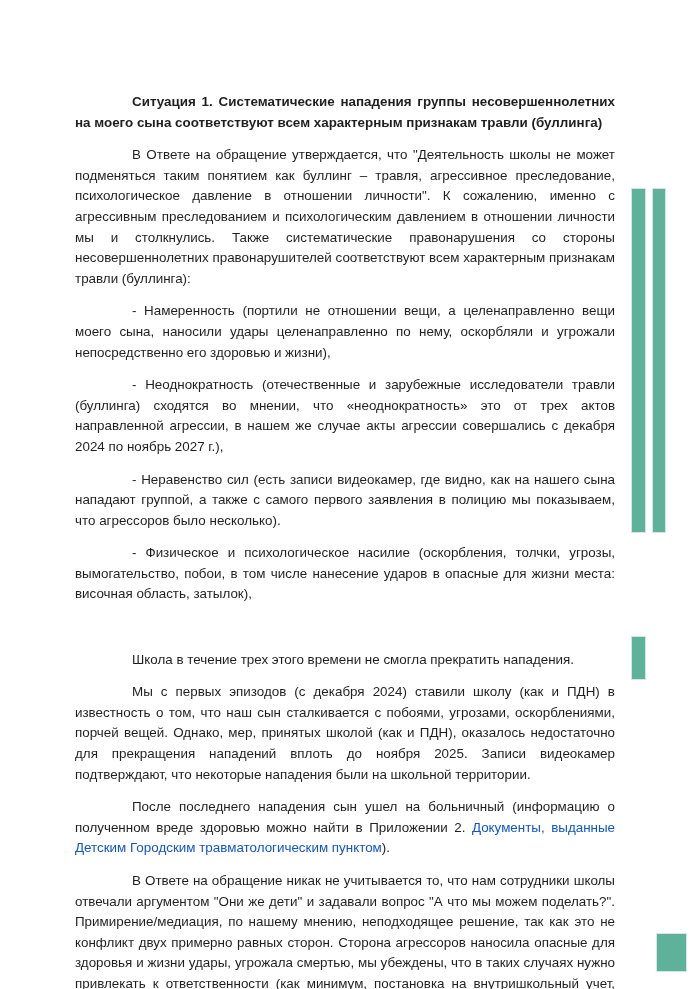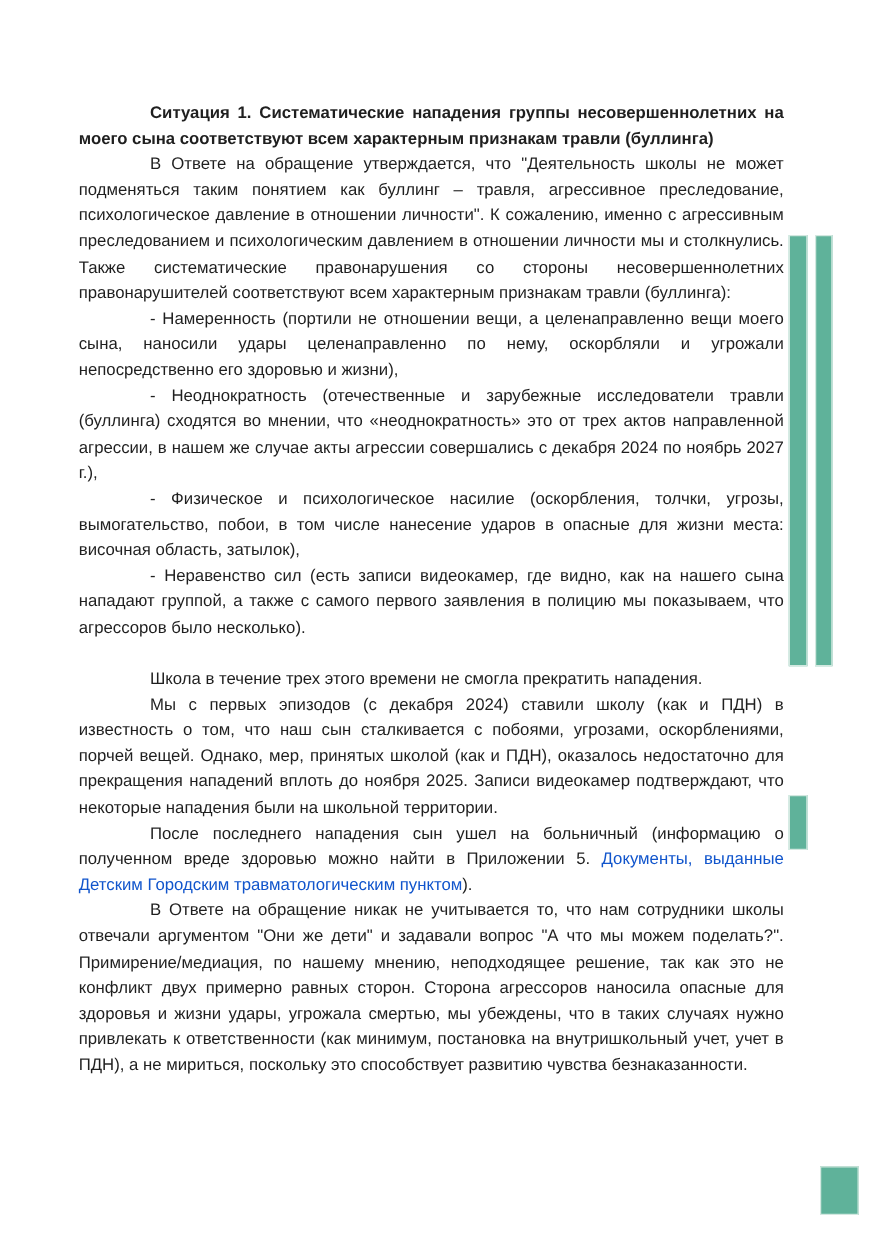--- a/index.html
+++ b/index.html
@@ -19,21 +19,21 @@
     position: absolute;
     left: 63px;
     top: 80px;
     width: 564px;
     font-size: 13.4px;
     line-height: 20.6px;
     color: #1f1f1f;
     text-align: justify;
   }
   .text-col p {
-    margin: 0;
+    margin: 12px;
     padding: 0;
     text-indent: 57px;
   }
   .heading {
     font-weight: bold;
   }
   .empty-line {
     height: 20.6px;
   }
   a.doc-link {
@@ -60,32 +60,32 @@
   <div class="text-col">
 
     <p class="heading">Ситуация 1. Систематические нападения группы несовершеннолетних на моего сына соответствуют всем характерным признакам травли (буллинга)</p>
 
     <p>В Ответе на обращение утверждается, что "Деятельность школы не может подменяться таким понятием как буллинг – травля, агрессивное преследование, психологическое давление в отношении личности". К сожалению, именно с агрессивным преследованием и психологическим давлением в отношении личности мы и столкнулись. Также систематические правонарушения со стороны несовершеннолетних правонарушителей соответствуют всем характерным признакам травли (буллинга):</p>
 
     <p>- Намеренность (портили не отношении вещи, а целенаправленно вещи моего сына, наносили удары целенаправленно по нему, оскорбляли и угрожали непосредственно его здоровью и жизни),</p>
 
     <p>- Неоднократность (отечественные и зарубежные исследователи травли (буллинга) сходятся во мнении, что «неоднократность» это от трех актов направленной агрессии, в нашем же случае акты агрессии совершались с декабря 2024 по ноябрь 2027 г.),</p>
 
+    <p>- Неравенство сил (есть записи видеокамер, где видно, как на нашего сына нападают группой, а также с самого первого заявления в полицию мы показываем, что агрессоров было несколько).</p>
+
     <p>- Физическое и психологическое насилие (оскорбления, толчки, угрозы, вымогательство, побои, в том числе нанесение ударов в опасные для жизни места: височная область, затылок),</p>
-
-    <p>- Неравенство сил (есть записи видеокамер, где видно, как на нашего сына нападают группой, а также с самого первого заявления в полицию мы показываем, что агрессоров было несколько).</p>
 
     <div class="empty-line"></div>
 
     <p>Школа в течение трех этого времени не смогла прекратить нападения.</p>
 
     <p>Мы с первых эпизодов (с декабря 2024) ставили школу (как и ПДН) в известность о том, что наш сын сталкивается с побоями, угрозами, оскорблениями, порчей вещей. Однако, мер, принятых школой (как и ПДН), оказалось недостаточно для прекращения нападений вплоть до ноября 2025. Записи видеокамер подтверждают, что некоторые нападения были на школьной территории.</p>
 
     <p>
-      <span>После последнего нападения сын ушел на больничный (информацию о полученном вреде здоровью можно найти в Приложении 5. </span><a class="doc-link" title="Документы, выданные Детским Городским травматологическим пунктом">Документы, выданные Детским Городским травматологическим пунктом</a><span>).</span>
+      <span>После последнего нападения сын ушел на больничный (информацию о полученном вреде здоровью можно найти в Приложении 2. </span><a class="doc-link" title="Документы, выданные Детским Городским травматологическим пунктом">Документы, выданные Детским Городским травматологическим пунктом</a><span>).</span>
     </p>
 
     <p>В Ответе на обращение никак не учитывается то, что нам сотрудники школы отвечали аргументом "Они же дети" и задавали вопрос "А что мы можем поделать?". Примирение/медиация, по нашему мнению, неподходящее решение, так как это не конфликт двух примерно равных сторон. Сторона агрессоров наносила опасные для здоровья и жизни удары, угрожала смертью, мы убеждены, что в таких случаях нужно привлекать к ответственности (как минимум, постановка на внутришкольный учет, учет в ПДН), а не мириться, поскольку это способствует развитию чувства безнаказанности.</p>
 
   </div>
 
   <div class="marker marker-bar-1" style="background: rgb(95, 178, 154);"></div>
   <div class="marker marker-bar-2" style="background: rgb(95, 178, 154);"></div>
   <div class="marker marker-bar-3" style="background: rgb(95, 178, 154);"></div>
   <div class="marker marker-square" style="background: rgb(95, 178, 154);"></div>

